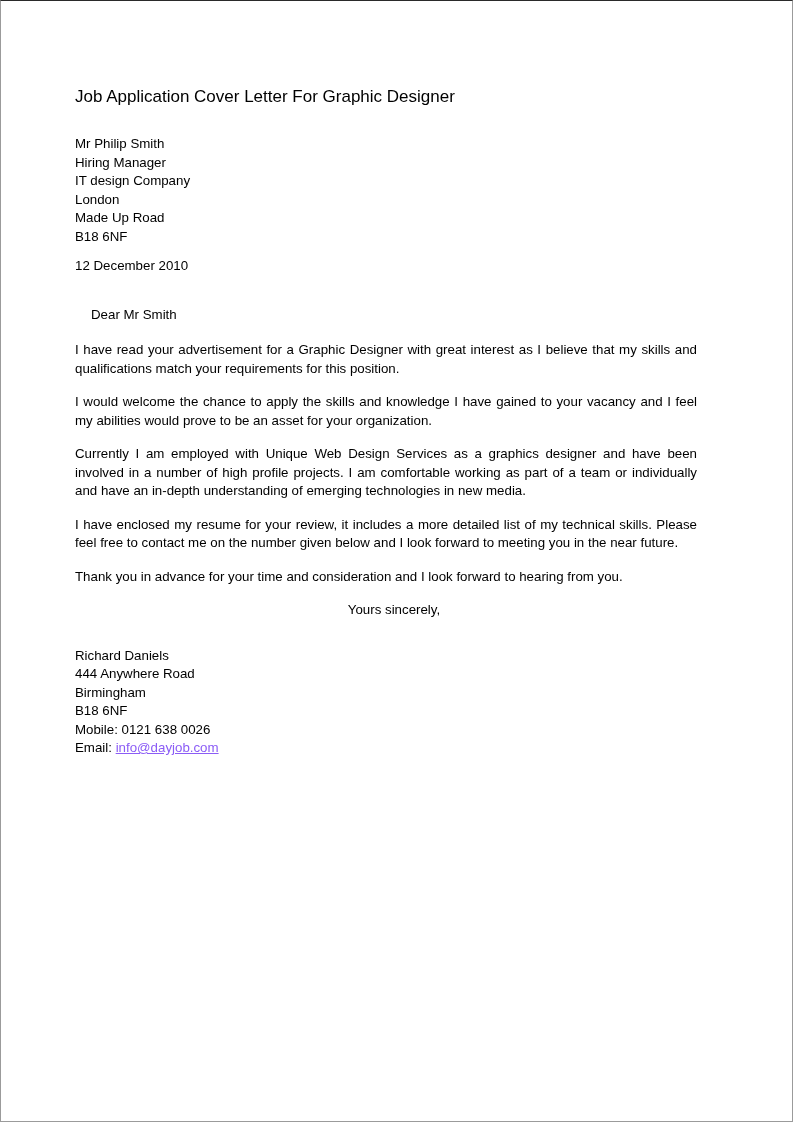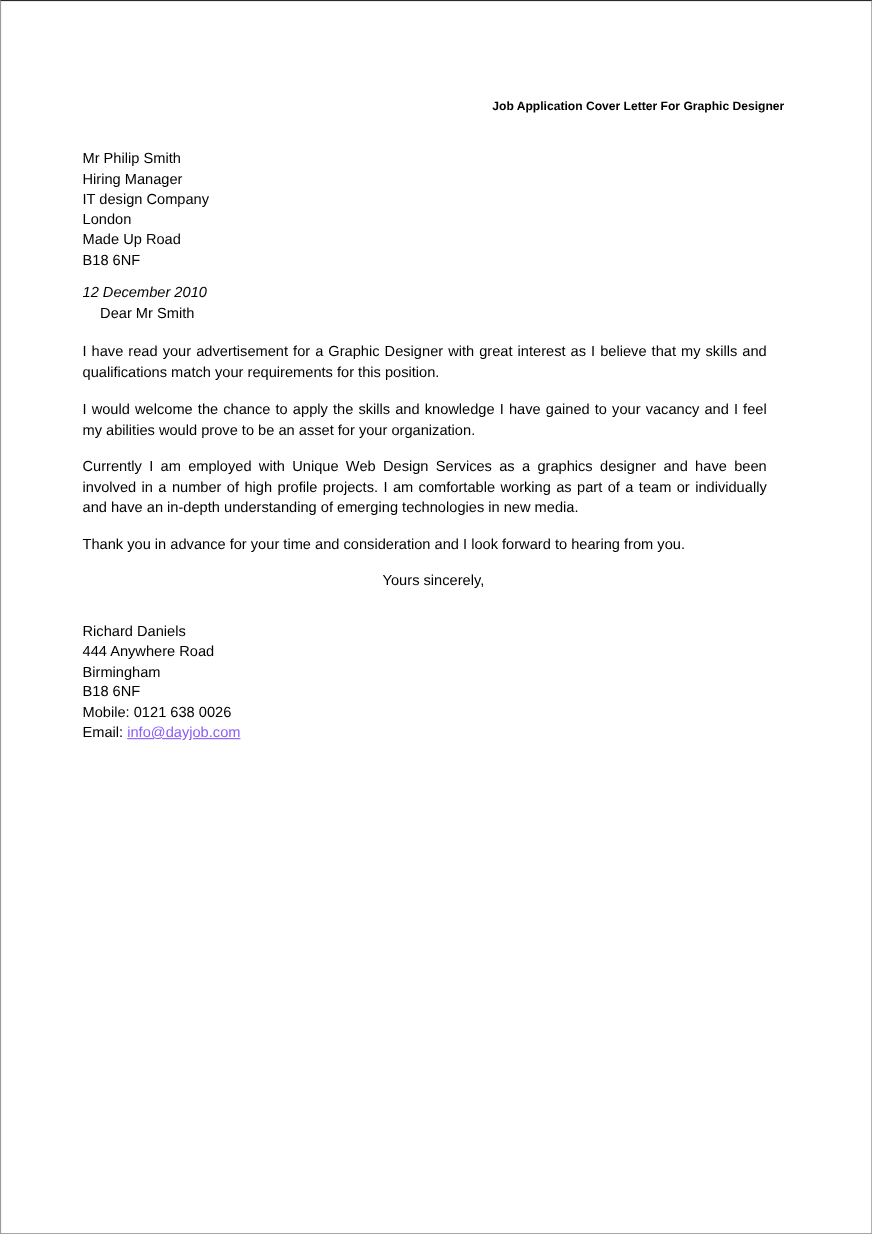--- a/index.html
+++ b/index.html
@@ -18,35 +18,33 @@
     overflow: hidden;
     font-family: "Liberation Sans", "DejaVu Sans", sans-serif;
     font-size: 13.3px;
     line-height: 18.5px;
     color: #000000;
   }
   .letter {
     padding: 87px 79px 0 74px;
   }
   .title {
-    font-size: 11px;
-    font-weight: bold;
+    font-size: 17px;
+    font-weight: normal;
     line-height: 18px;
     margin: 0 0 29px 0;
-    text-align: right;
   }
   .block {
     margin: 0 0 15px 0;
   }
   .recipient {
     margin-bottom: 11px;
   }
   .date {
-    margin-bottom: 0;
-    font-style: italic;
+    margin-bottom: 30px;
   }
   .salutation {
     margin-bottom: 17px;
     margin-left: 16px;
   }
   .para {
     margin: 0 16px 15px 0;
     text-align: justify;
   }
   .closing {
@@ -79,20 +77,21 @@
       <div>B18 6NF</div>
     </div>
 
     <div class="block date">12 December 2010</div>
 
     <div class="block salutation">Dear Mr Smith</div>
 
     <p class="para">I have read your advertisement for a Graphic Designer with great interest as I believe that my skills and qualifications match your requirements for this position.</p>
     <p class="para">I would welcome the chance to apply the skills and knowledge I have gained to your vacancy and I feel my abilities would prove to be an asset for your organization.</p>
     <p class="para">Currently I am employed with Unique Web Design Services as a graphics designer and have been involved in a number of high profile projects. I am comfortable working as part of a team or individually and have an in-depth understanding of emerging technologies in new media.</p>
+    <p class="para">I have enclosed my resume for your review, it includes a more detailed list of my technical skills.  Please feel free to contact me on the number given below and I look forward to meeting you in the near future.</p>
     <p class="para">Thank you in advance for your time and consideration and I look forward to hearing from you.</p>
 
     <div class="block closing">Yours sincerely,</div>
 
     <div class="signature">
       <div>Richard Daniels</div>
       <div>444 Anywhere Road</div>
       <div>Birmingham</div>
       <div>B18 6NF</div>
       <div><span>Mobile:</span> <span>0121 638 0026</span></div>

